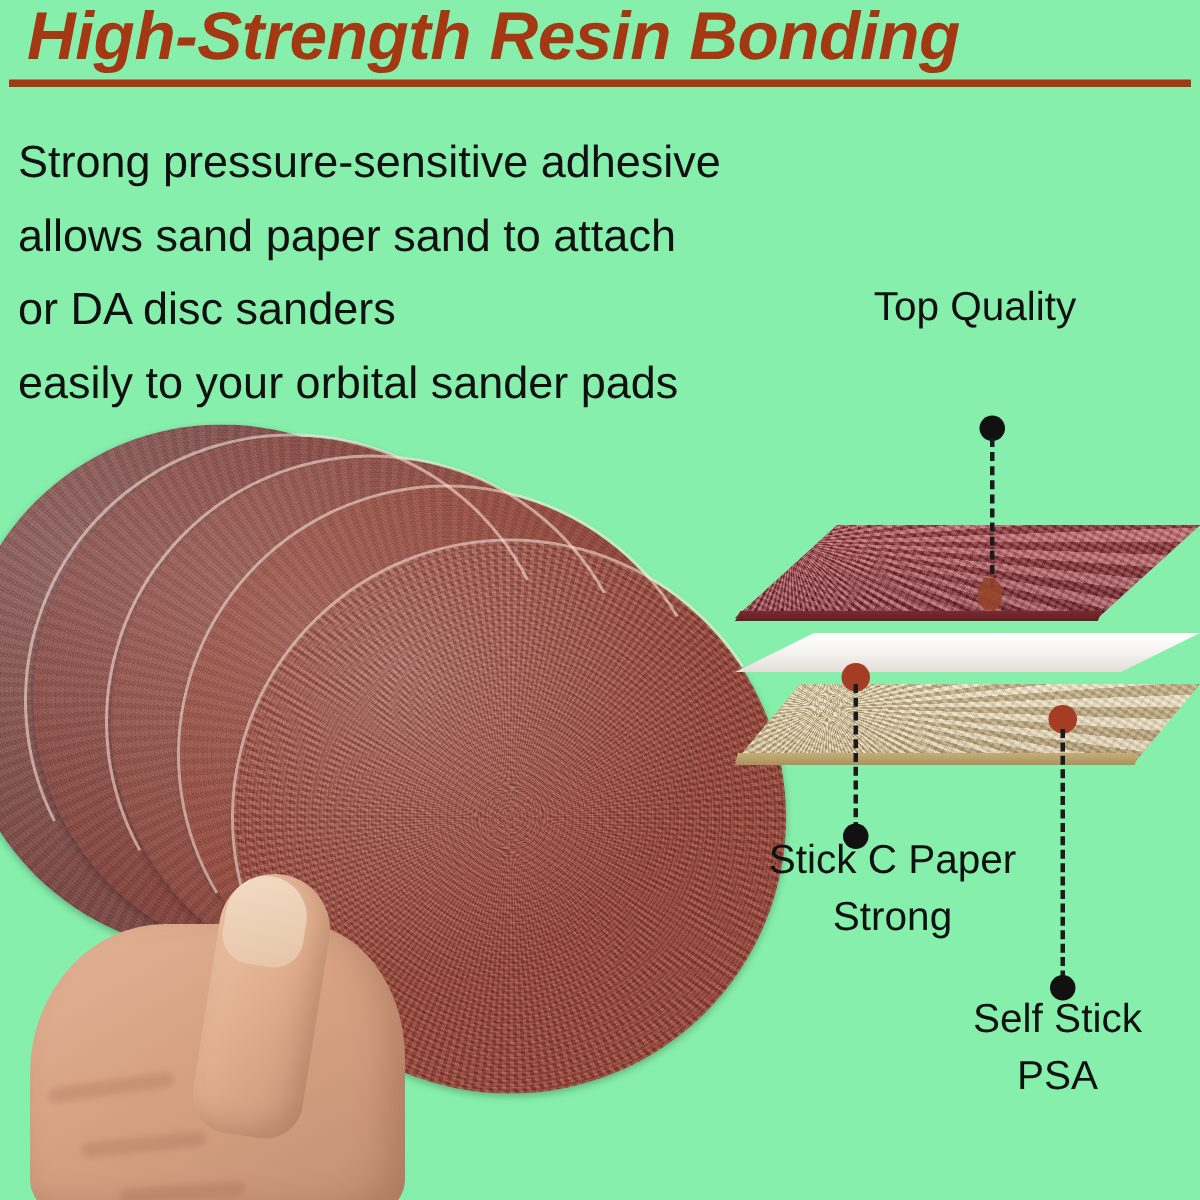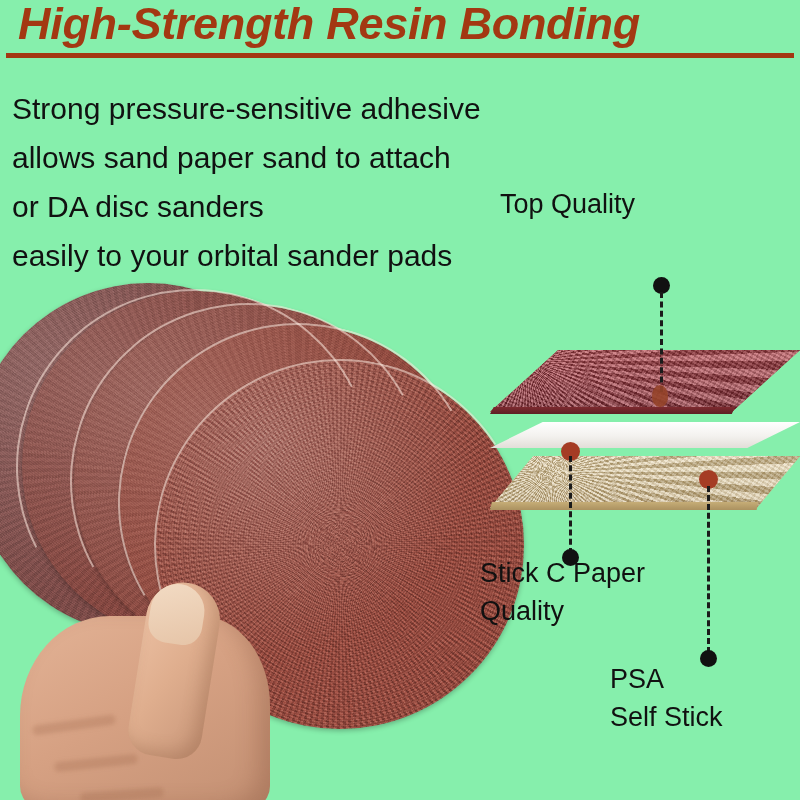--- a/index.html
+++ b/index.html
@@ -255,20 +255,21 @@
   #callout-psa-reddot   { left: 699px; top: 470px; }
   #callout-psa-line     { left: 707px; top: 486px; height: 167px; }
   #callout-psa-dot      { left: 700px; top: 650px; }
 
   
   .label {
     position: absolute;
     color: #111111;
     font-size: 27px;
     line-height: 38px;
+    text-align: center;
     white-space: nowrap;
   }
   #label-grain { left: 500px; top: 185px; width: 300px; }
   #label-paper { left: 480px; top: 554px; width: 230px; }
   #label-psa   { left: 610px; top: 660px; width: 190px; }
 </style>
 </head>
 <body>
 
 <div id="page">
@@ -319,24 +320,24 @@
   </div>
   <div class="callout-dot-black" id="callout-grain-dot"></div>
   <div class="callout-line" id="callout-grain-line"></div>
   <div id="callout-grain-tip"></div>
 
   <div class="callout-dot-red" id="callout-paper-reddot"></div>
   <div class="callout-line" id="callout-paper-line"></div>
   <div class="callout-dot-black" id="callout-paper-dot"></div>
   <div class="label" id="label-paper">
     <div>Stick C Paper</div>
-    <div>Quality</div>
+    <div>Strong</div>
   </div>
 
   <div class="callout-dot-red" id="callout-psa-reddot"></div>
   <div class="callout-line" id="callout-psa-line"></div>
   <div class="callout-dot-black" id="callout-psa-dot"></div>
   <div class="label" id="label-psa">
+    <div>Self Stick</div>
     <div>PSA</div>
-    <div>Self Stick</div>
   </div>
 
 </div>
 
 </body></html>

